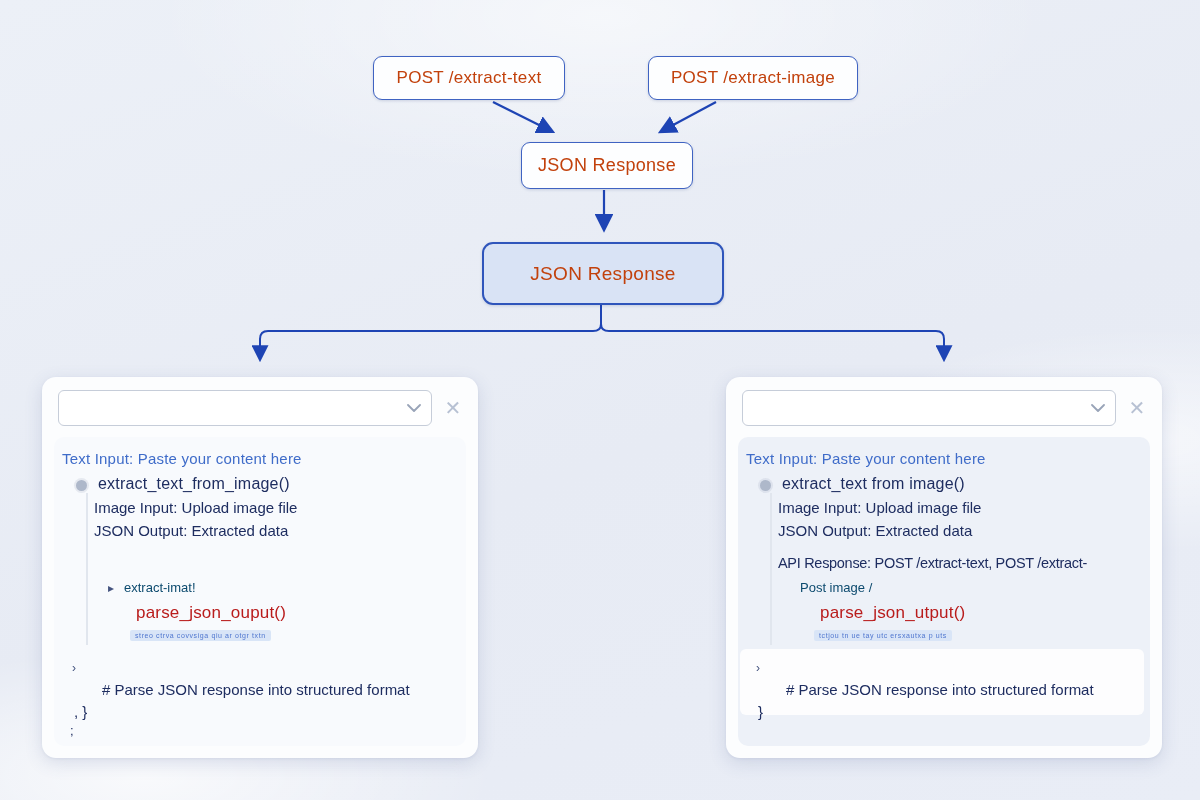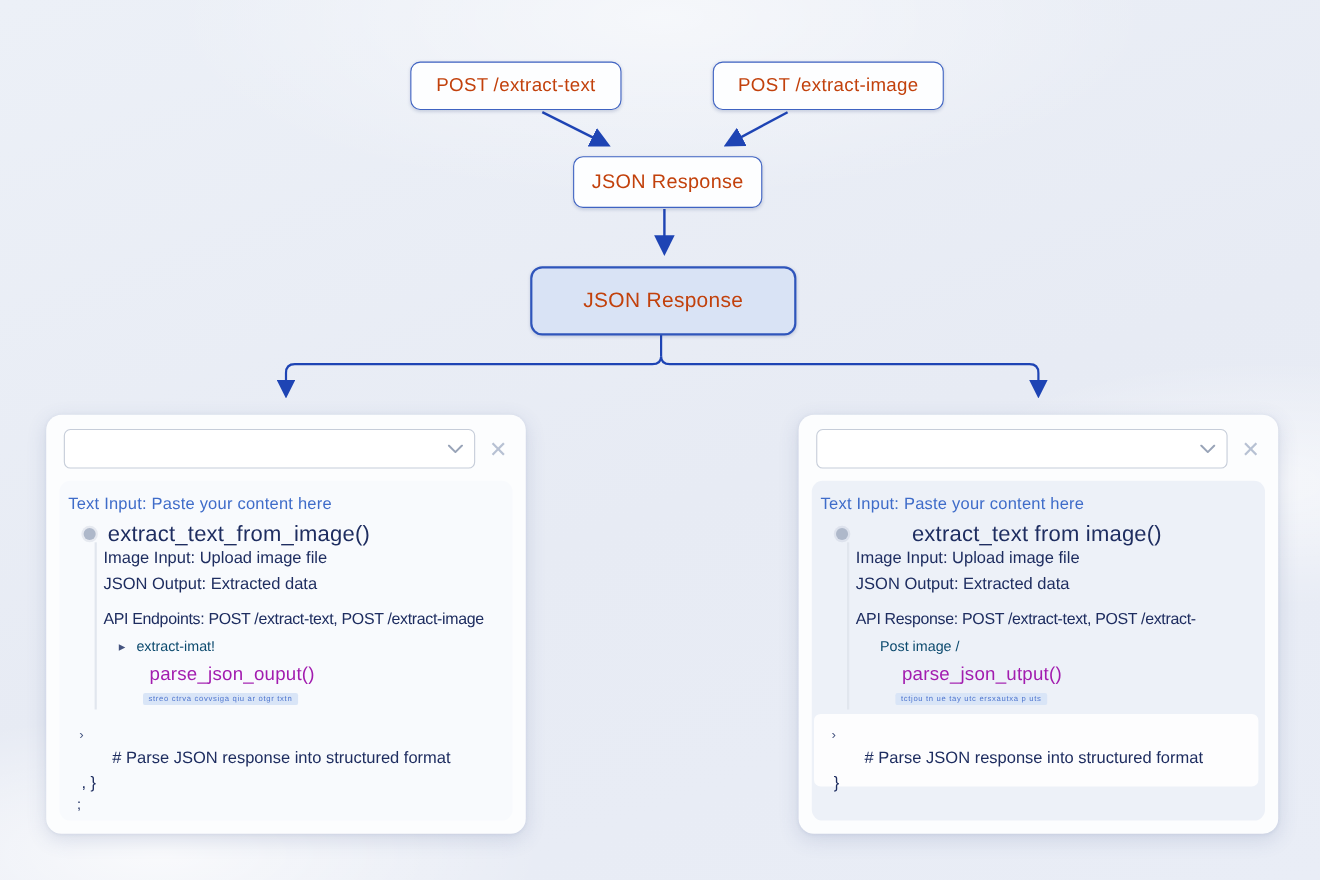--- a/index.html
+++ b/index.html
@@ -47,24 +47,24 @@
   }
   .content{
     position:absolute;left:12px;right:12px;top:60px;bottom:12px;border-radius:10px;
   }
   .content.tint-light{background:#f8fafd;}
   .content.tint-blue{background:#edf1f8;}
   .comment-band{position:absolute;left:2px;right:6px;top:212px;height:66px;background:rgba(255,255,255,.85);border-radius:6px;}
 
   .ln{position:absolute;white-space:nowrap;color:#1e2d60;font-size:15px;}
   .ln.heading{color:#3f6cc9;font-size:15px;letter-spacing:.2px;}
-  .ln.fn1{font-size:20px;letter-spacing:.2px;}
+  .ln.fn1{font-size:16px;letter-spacing:.2px;}
   .ln.api{font-size:14.5px;letter-spacing:-.3px;}
   .ln.sub{font-size:13px;color:#0c4a6e;}
-  .ln.parse{font-size:17px;color:#a21caf;font-weight:500;letter-spacing:.2px;}
+  .ln.parse{font-size:17px;color:#b91c1c;font-weight:500;letter-spacing:.2px;}
   .ln.fineprint{
     font-size:7px;color:#4f76cf;background:#d9e5f7;border-radius:2px;
     padding:2px 5px;letter-spacing:.6px;filter:blur(.3px);
   }
   .ln.comment{font-size:15px;}
   .ln.marker{font-size:12px;color:#44537f;}
   .ln.closing{font-size:15px;color:#1e2d60;}
   .bullet{
     position:absolute;width:11px;height:11px;border-radius:50%;
     background:#aeb8ca;box-shadow:0 0 0 2px rgba(174,184,202,.25);
@@ -109,21 +109,20 @@
       <div class="close-x">✕</div>
     </div>
 
     <div class="content tint-light">
       <div class="guide" style="left:32px;top:56px;height:152px;"></div>
       <div class="ln heading" style="left:8px;top:13px;">Text Input: Paste your content here</div>
       <div class="bullet" style="left:22px;top:43px;"></div>
       <div class="ln fn1" style="left:44px;top:38px;">extract_text_from_image()</div>
       <div class="ln" style="left:40px;top:62px;">Image Input: Upload image file</div>
       <div class="ln" style="left:40px;top:85px;">JSON Output: Extracted data</div>
-      <div class="ln api" style="left:40px;top:118px;">API Endpoints: POST /extract-text, POST /extract-image</div>
       <div class="ln marker" style="left:54px;top:144px;">▸</div>
       <div class="ln sub" style="left:70px;top:143px;">extract-imat!</div>
       <div class="ln parse" style="left:82px;top:166px;">parse_json_ouput()</div>
       <div class="ln fineprint" style="left:76px;top:193px;">streo ctrva covvsiga qiu ar otgr txtn</div>
       <div class="ln marker" style="left:18px;top:224px;">›</div>
       <div class="ln comment" style="left:48px;top:244px;"># Parse JSON response into structured format</div>
       <div class="ln closing" style="left:20px;top:266px;">, }</div>
       <div class="ln closing" style="left:16px;top:286px;font-size:13px;">;</div>
     </div>
   </div>
@@ -137,21 +136,21 @@
         </svg>
       </div>
       <div class="close-x">✕</div>
     </div>
 
     <div class="content tint-blue">
       <div class="comment-band"></div>
       <div class="guide" style="left:32px;top:56px;height:152px;"></div>
       <div class="ln heading" style="left:8px;top:13px;">Text Input: Paste your content here</div>
       <div class="bullet" style="left:22px;top:43px;"></div>
-      <div class="ln fn1" style="left:44px;top:38px;margin-left:47px;">extract_text from image()</div>
+      <div class="ln fn1" style="left:44px;top:38px;">extract_text from image()</div>
       <div class="ln" style="left:40px;top:62px;">Image Input: Upload image file</div>
       <div class="ln" style="left:40px;top:85px;">JSON Output: Extracted data</div>
       <div class="ln api" style="left:40px;top:118px;">API Response: POST /extract-text, POST /extract-</div>
       <div class="ln marker" style="left:54px;top:144px;"></div>
       <div class="ln sub" style="left:62px;top:143px;">Post image /</div>
       <div class="ln parse" style="left:82px;top:166px;">parse_json_utput()</div>
       <div class="ln fineprint" style="left:76px;top:193px;">tctjou tn ue tay utc ersxautxa p uts</div>
       <div class="ln marker" style="left:18px;top:224px;">›</div>
       <div class="ln comment" style="left:48px;top:244px;"># Parse JSON response into structured format</div>
       <div class="ln closing" style="left:20px;top:266px;">}</div>

